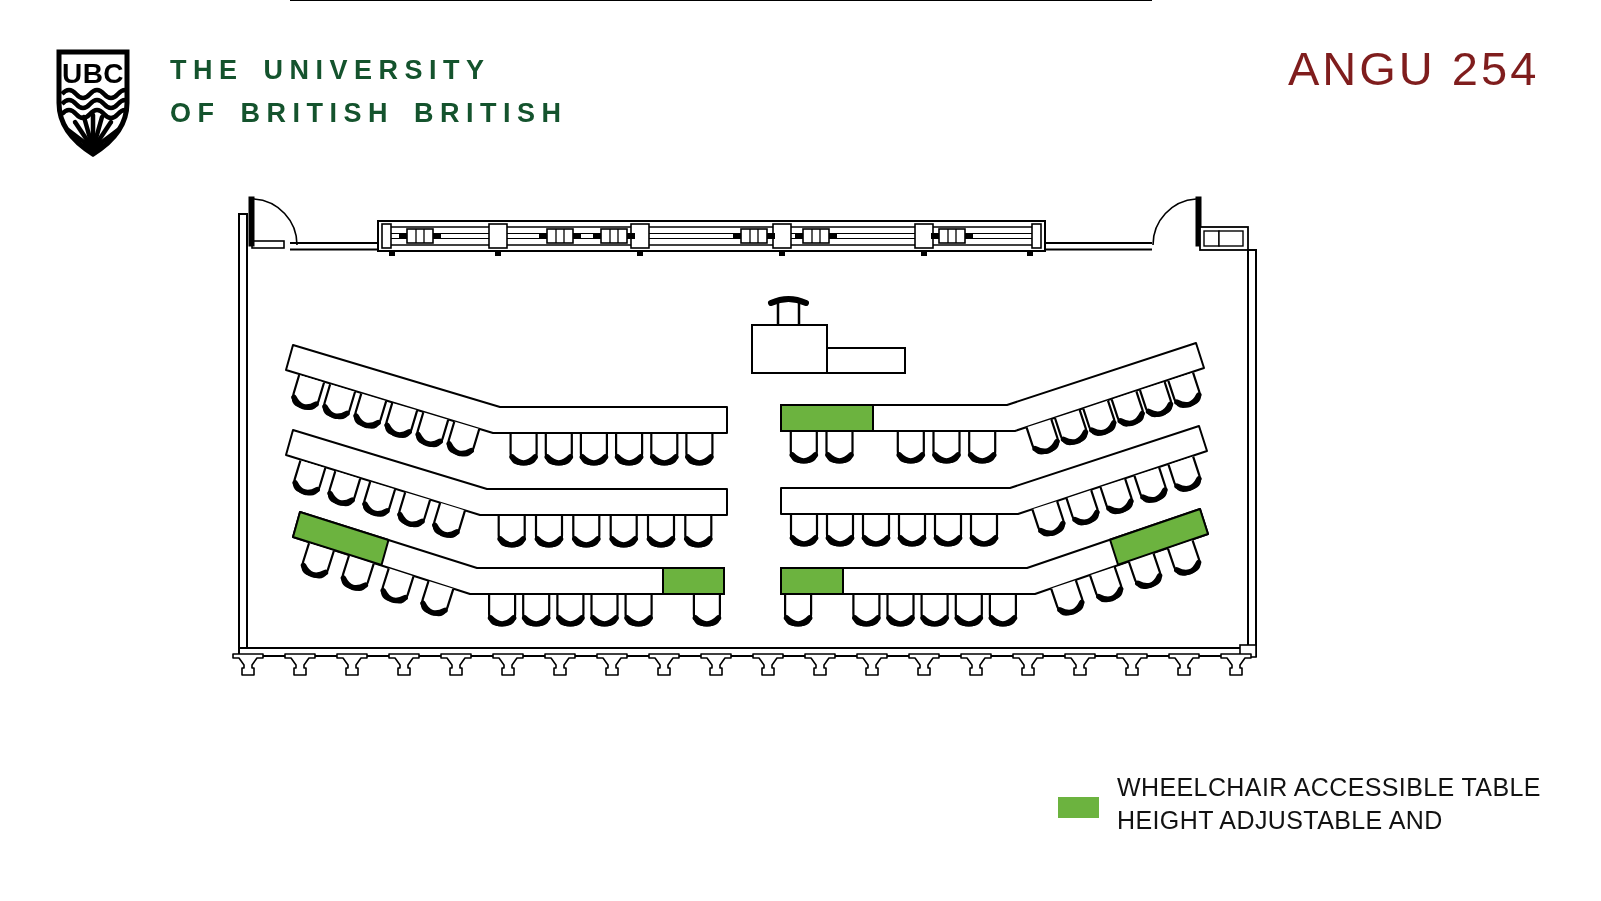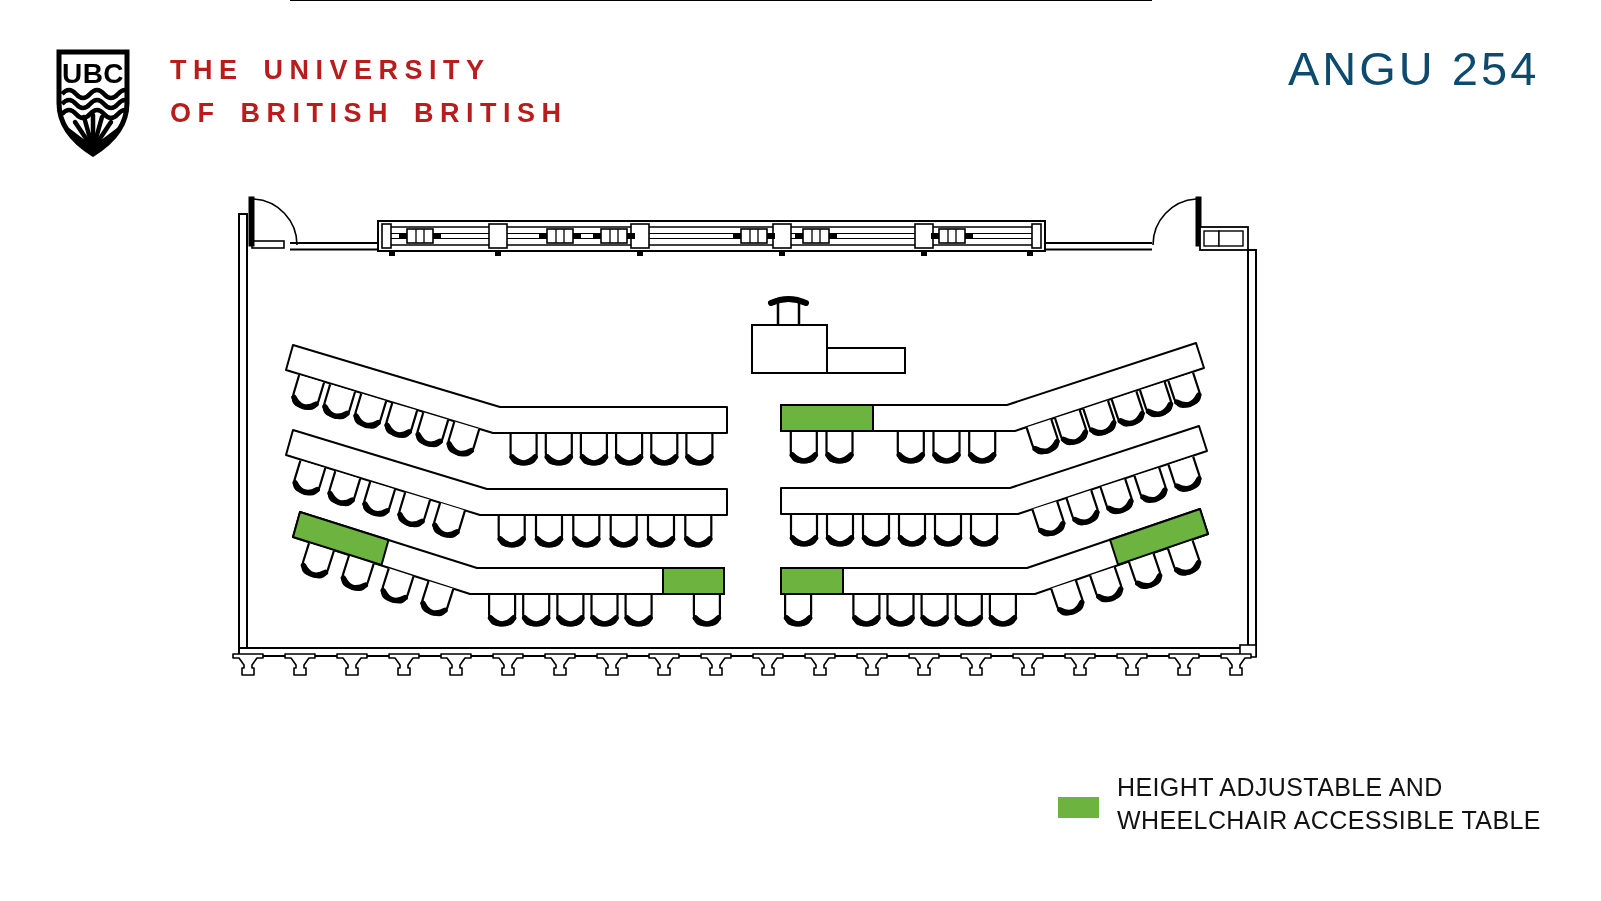--- a/index.html
+++ b/index.html
@@ -1,23 +1,23 @@
 <!DOCTYPE html>
 <html><head>
 <meta charset="utf-8">
 <style>
   html,body{margin:0;padding:0;background:#fff;}
   body{width:1601px;height:901px;position:relative;overflow:hidden;
        font-family:"Liberation Sans",sans-serif;color:#1b1b1b;}
   .abs{position:absolute;}
   #wordmark{left:170px;top:49px;font-weight:700;font-size:27px;
-            letter-spacing:6.5px;word-spacing:6px;color:#b91c1c;}
+            letter-spacing:6.5px;word-spacing:6px;color:#14532d;}
   #wordmark .wm-line{height:43px;display:flex;align-items:center;}
   #room-title{left:1288px;top:45px;width:240px;font-size:47px;font-weight:400;
-              letter-spacing:3px;line-height:47px;color:#0c4a6e;text-align:left;white-space:nowrap;}
+              letter-spacing:3px;line-height:47px;color:#7f1d1d;text-align:left;white-space:nowrap;}
   #legend-swatch{left:1058px;top:797px;width:41px;height:21px;}
   #legend-text{left:1117px;top:771px;font-size:25px;line-height:33px;
                letter-spacing:0.4px;color:#121212;white-space:nowrap;}
   #plan-svg{left:0;top:0;}
   svg text{font-family:"Liberation Sans",sans-serif;}
 </style>
 </head>
 <body>
 
 <svg id="ubc-logo" class="abs" style="left:54px;top:47px" width="78" height="113" viewBox="0 0 78 113">
@@ -449,15 +449,15 @@
       </g>
       <g transform="translate(1002.9,610.0) rotate(0.0)">
         <path d="M -13,-15 L -13,4 Q -13,15 -3,15 L 3,15 Q 13,15 13,4 L 13,-15" fill="#FFFFFF" stroke="#000000" stroke-width="2.2" stroke-linejoin="round"></path>
         <path d="M -11.5,8 Q 0,20 11.5,8" fill="none" stroke="#000000" stroke-width="5.5" stroke-linecap="round"></path>
       </g>
     </g>
   </svg>
 
 <div id="legend-swatch" class="abs" style="background: rgb(108, 179, 63);"></div>
 <div id="legend-text" class="abs">
+  <div>WHEELCHAIR ACCESSIBLE TABLE</div>
   <div>HEIGHT ADJUSTABLE AND</div>
-  <div>WHEELCHAIR ACCESSIBLE TABLE</div>
 </div>
 
 </body></html>

